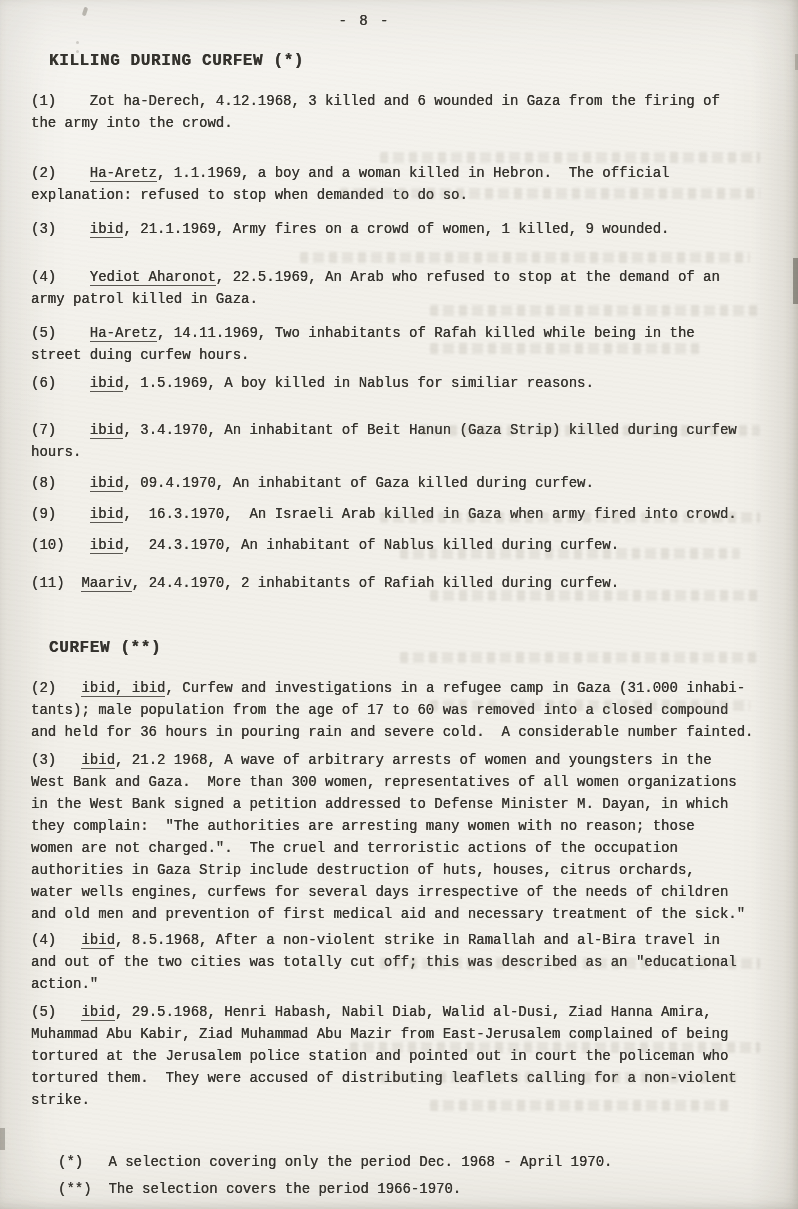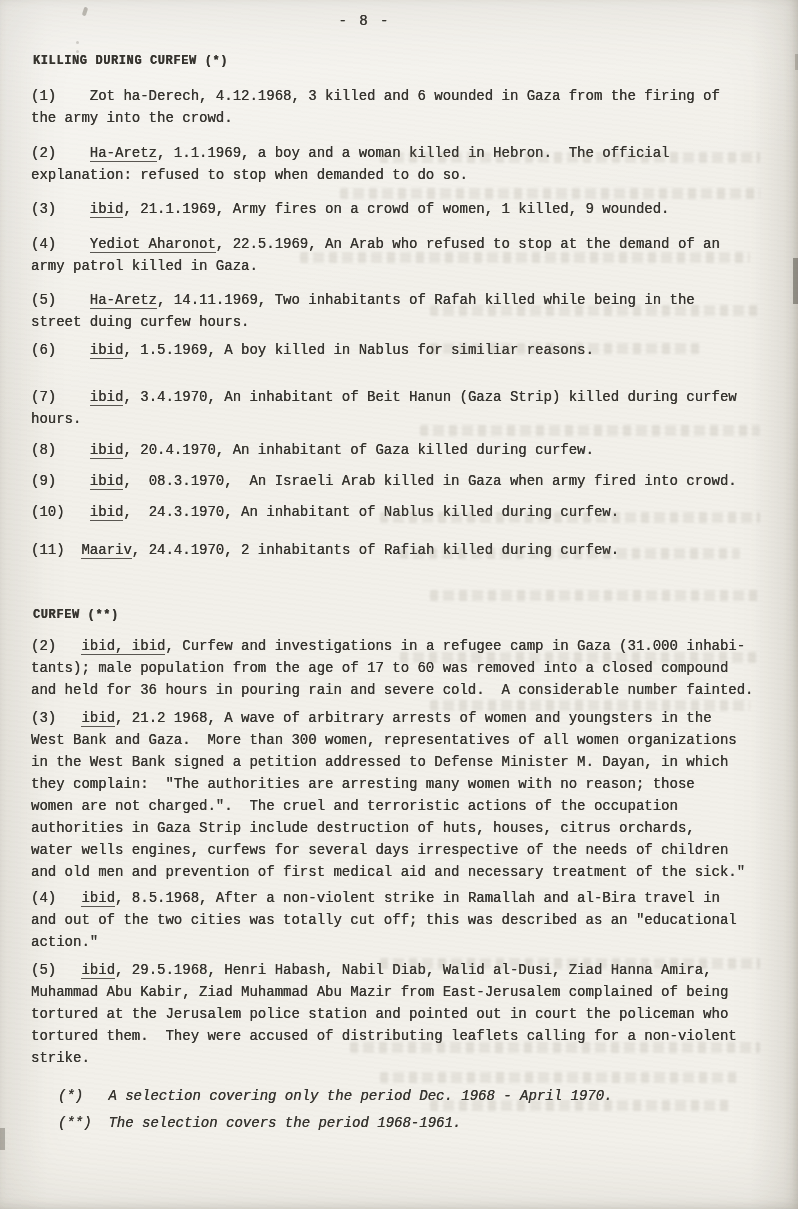--- a/index.html
+++ b/index.html
@@ -18,27 +18,27 @@
     font-size:14px;
     line-height:22px;
     color:#35332e;
   }
   .page::after{
     content:"";position:absolute;inset:0;pointer-events:none;
     box-shadow:inset 0 0 70px rgba(95,88,72,.14), inset -6px 0 14px -6px rgba(70,64,52,.22), inset 0 -6px 14px -6px rgba(70,64,52,.14);
   }
   .ink{ text-shadow:0 0 .5px rgba(53,51,46,.85), .4px .4px 0 rgba(53,51,46,.28); }
   .pagenum{ margin-top:10px; text-align:center; margin-right:80px; letter-spacing:2px; }
-  h2{ font-size:12px; font-weight:bold; margin:2px; letter-spacing:.6px; }
+  h2{ font-size:16px; font-weight:bold; margin:18px; letter-spacing:.6px; }
   .h-killing{ margin-top:18px; }
   .h-torture{ margin-top:43px; }
   p.item{ margin:0; white-space:pre-wrap; }
   .num,.src,.rest{ white-space:pre-wrap; }
   .src.u{ border-bottom:1.5px solid rgba(50,47,42,.8); padding-bottom:0; }
-  .footnotes{ margin-top:16px; padding-left:27px;font-style:italic; }
+  .footnotes{ margin-top:40px; padding-left:27px; }
   .footnotes p{ margin:0; white-space:pre-wrap; }
   .footnotes p + p{ margin-top:5px; }
   
   .ghost{
     position:absolute; height:11px; pointer-events:none;
     background:repeating-linear-gradient(90deg, rgba(126,119,104,.30) 0 8px, rgba(126,119,104,0) 8px 13px, rgba(126,119,104,.22) 13px 24px, rgba(126,119,104,0) 24px 29px);
     filter:blur(1.3px); opacity:.5; border-radius:2px;
   }
   .speck{ position:absolute; pointer-events:none; background:#7a756b; }
   .speck-tick{ top:7px; left:83px; width:4px; height:9px; opacity:.45; transform:rotate(18deg); border-radius:2px; }
@@ -73,32 +73,32 @@
   <div class="speck edge-r1"></div>
   <div class="speck edge-r2"></div>
   <div class="speck edge-l1"></div>
 
   <div class="pagenum ink">- 8 -</div>
 
   <h2 class="h-killing ink">KILLING DURING CURFEW (*)</h2>
 
   <p class="item ink" style="margin-top:13px"><span class="num">(1)    </span><span class="src">Zot ha-Derech</span><span class="rest">, 4.12.1968, 3 killed and 6 wounded in Gaza from the firing of
 the army into the crowd.</span></p>
-  <p class="item ink" style="margin-top:13px"><span class="num">(2)    </span><span class="src u">Ha-Aretz</span><span class="rest">, 1.1.1969, a boy and a woman killed in Hebron.  The official
+  <p class="item ink" style="margin-top:28px"><span class="num">(2)    </span><span class="src u">Ha-Aretz</span><span class="rest">, 1.1.1969, a boy and a woman killed in Hebron.  The official
 explanation: refused to stop when demanded to do so.</span></p>
   <p class="item ink" style="margin-top:12px"><span class="num">(3)    </span><span class="src u">ibid</span><span class="rest">, 21.1.1969, Army fires on a crowd of women, 1 killed, 9 wounded.</span></p>
-  <p class="item ink" style="margin-top:13px"><span class="num">(4)    </span><span class="src u">Yediot Aharonot</span><span class="rest">, 22.5.1969, An Arab who refused to stop at the demand of an
+  <p class="item ink" style="margin-top:26px"><span class="num">(4)    </span><span class="src u">Yediot Aharonot</span><span class="rest">, 22.5.1969, An Arab who refused to stop at the demand of an
 army patrol killed in Gaza.</span></p>
   <p class="item ink" style="margin-top:12px"><span class="num">(5)    </span><span class="src u">Ha-Aretz</span><span class="rest">, 14.11.1969, Two inhabitants of Rafah killed while being in the
 street duing curfew hours.</span></p>
   <p class="item ink" style="margin-top:6px"><span class="num">(6)    </span><span class="src u">ibid</span><span class="rest">, 1.5.1969, A boy killed in Nablus for similiar reasons.</span></p>
   <p class="item ink" style="margin-top:25px"><span class="num">(7)    </span><span class="src u">ibid</span><span class="rest">, 3.4.1970, An inhabitant of Beit Hanun (Gaza Strip) killed during curfew
 hours.</span></p>
-  <p class="item ink" style="margin-top:9px"><span class="num">(8)    </span><span class="src u">ibid</span><span class="rest">, 20.4.1970, An inhabitant of Gaza killed during curfew.</span></p>
-  <p class="item ink" style="margin-top:9px"><span class="num">(9)    </span><span class="src u">ibid</span><span class="rest">,  08.3.1970,  An Israeli Arab killed in Gaza when army fired into crowd.</span></p>
+  <p class="item ink" style="margin-top:9px"><span class="num">(8)    </span><span class="src u">ibid</span><span class="rest">, 09.4.1970, An inhabitant of Gaza killed during curfew.</span></p>
+  <p class="item ink" style="margin-top:9px"><span class="num">(9)    </span><span class="src u">ibid</span><span class="rest">,  16.3.1970,  An Israeli Arab killed in Gaza when army fired into crowd.</span></p>
   <p class="item ink" style="margin-top:9px"><span class="num">(10)   </span><span class="src u">ibid</span><span class="rest">,  24.3.1970, An inhabitant of Nablus killed during curfew.</span></p>
   <p class="item ink" style="margin-top:16px"><span class="num">(11)  </span><span class="src u">Maariv</span><span class="rest">, 24.4.1970, 2 inhabitants of Rafiah killed during curfew.</span></p>
 
   <h2 class="h-torture ink">CURFEW (**)</h2>
 
   <p class="item ink" style="margin-top:9px"><span class="num">(2)   </span><span class="src u">ibid, ibid</span><span class="rest">, Curfew and investigations in a refugee camp in Gaza (31.000 inhabi-
 tants); male population from the age of 17 to 60 was removed into a closed compound
 and held for 36 hours in pouring rain and severe cold.  A considerable number fainted.</span></p>
   <p class="item ink" style="margin-top:6px"><span class="num">(3)   </span><span class="src u">ibid</span><span class="rest">, 21.2 1968, A wave of arbitrary arrests of women and youngsters in the
 West Bank and Gaza.  More than 300 women, representatives of all women organizations
@@ -112,16 +112,16 @@
 and out of the two cities was totally cut off; this was described as an "educational
 action."</span></p>
   <p class="item ink" style="margin-top:6px"><span class="num">(5)   </span><span class="src u">ibid</span><span class="rest">, 29.5.1968, Henri Habash, Nabil Diab, Walid al-Dusi, Ziad Hanna Amira,
 Muhammad Abu Kabir, Ziad Muhammad Abu Mazir from East-Jerusalem complained of being
 tortured at the Jerusalem police station and pointed out in court the policeman who
 tortured them.  They were accused of distributing leaflets calling for a non-violent
 strike.</span></p>
 
   <div class="footnotes">
     <p class="ink">(*)   A selection covering only the period Dec. 1968 - April 1970.</p>
-    <p class="ink">(**)  The selection covers the period 1968-1961.</p>
+    <p class="ink">(**)  The selection covers the period 1966-1970.</p>
   </div>
 
 </div>
 
 </body></html>

